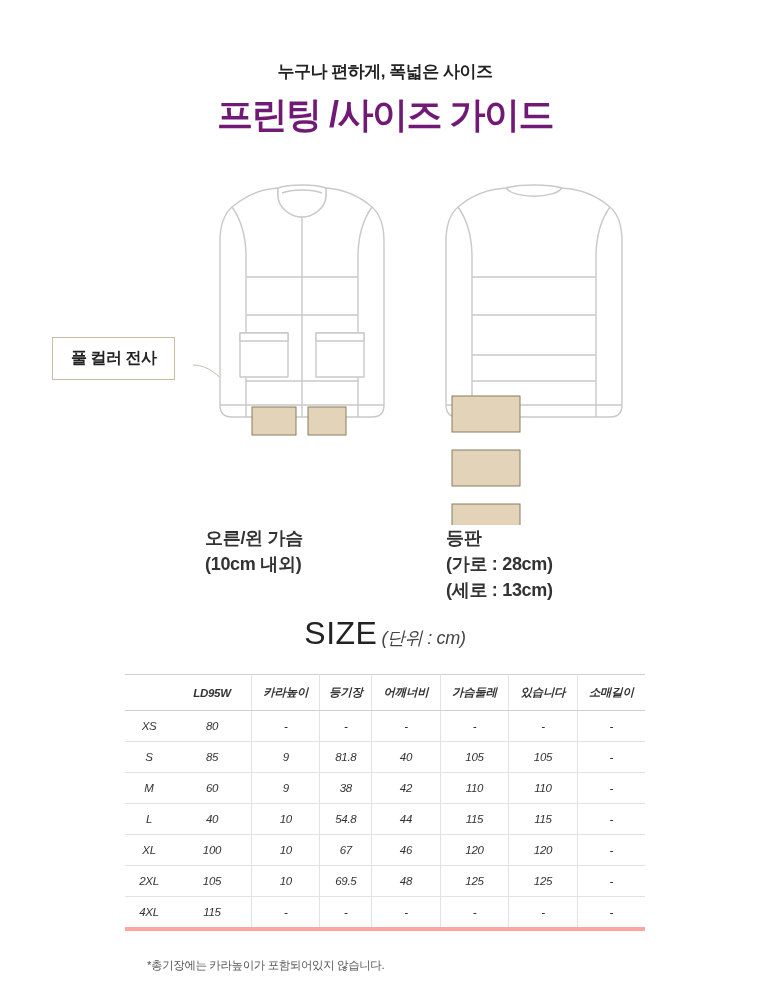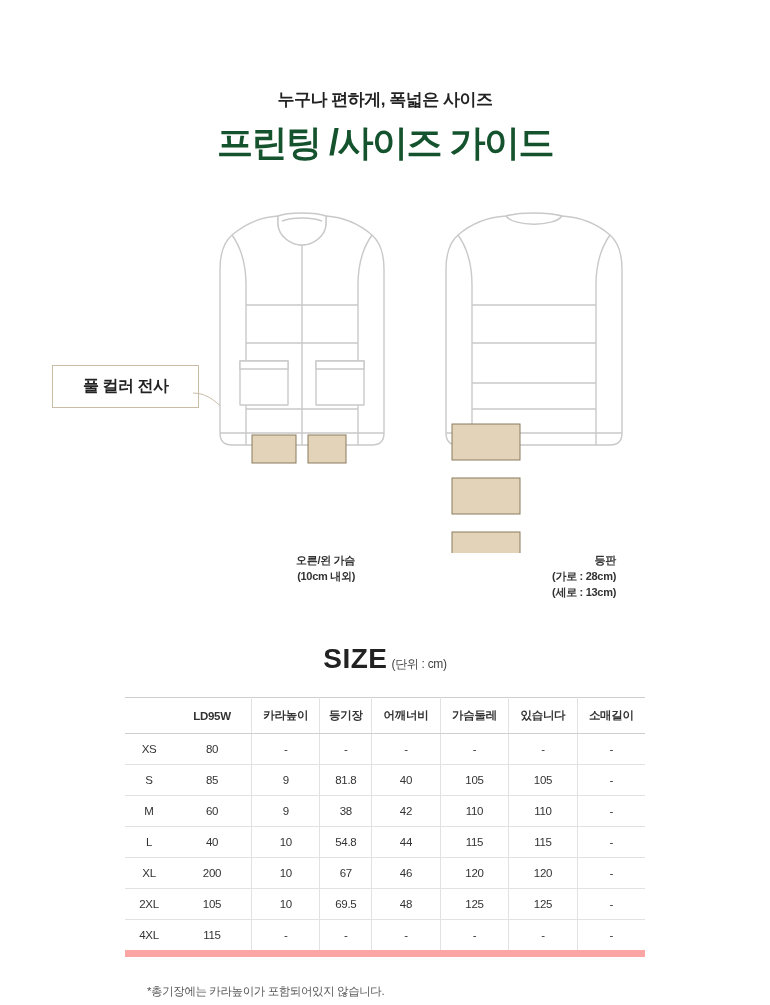--- a/index.html
+++ b/index.html
@@ -16,49 +16,49 @@
     overflow: hidden;
   }
   .page {
     width: 770px;
     height: 1005px;
     position: relative;
   }
   
   .header {
     text-align: center;
-    padding-top: 88px;
+    padding-top: 60px;
   }
   .header-sub {
     font-size: 17px;
     font-weight: bold;
     color: #222222;
     letter-spacing: -0.5px;
     margin-bottom: 8px;
   }
   .header-title {
     font-size: 36px;
     font-weight: bold;
-    color: #14532d;
+    color: #701a75;
     letter-spacing: -1.5px;
   }
   
   .illus {
     position: relative;
     width: 770px;
     height: 360px;
     margin-top: 25px;
   }
   .callout {
     position: absolute;
     left: 52px;
     top: 172px;
     border: 1px solid #c9bda8;
     background: #ffffff;
-    padding: 10px 30px;
+    padding: 10px 18px;
     font-size: 16px;
     font-weight: bold;
     color: #222222;
     letter-spacing: -0.5px;
   }
   .leader {
     position: absolute;
     left: 193px;
     top: 195px;
     width: 85px;
@@ -71,56 +71,58 @@
     left: 0;
   }
   
   .captions {
     position: relative;
     width: 770px;
     height: 70px;
   }
   .caption {
     position: absolute;
-    text-align: right;
-    font-size: 11px;
+    text-align: left;
+    font-size: 18px;
     color: #333333;
     line-height: 1.45;
     font-weight: bold;
     letter-spacing: -0.3px;
   }
   .caption.front { left: 205px; top: 0; width: 150px; }
   .caption.back  { left: 446px; top: 0; width: 170px; }
   
   .size-head {
     text-align: center;
     margin-top: 20px;
   }
   .size-head .word {
-    font-size: 28px;
-    font-weight: bold;
+    font-size: 32px;
+    font-weight: normal;
     color: #222222;
     letter-spacing: 0.5px;
   }
   .size-head .unit {
-    font-size: 12px;
+    font-size: 18px;
     color: #444444;
     margin-left: 4px;
     letter-spacing: -0.3px;
+    font-style: italic;
   }
   
   .table-wrap {
     width: 520px;
     margin: 22px auto 0 auto;
   }
   table.size-table {
     width: 100%;
     border-collapse: collapse;
     font-size: 11.5px;
     color: #333333;
+    font-style: italic;
   }
   table.size-table th,
   table.size-table td {
     text-align: center;
     padding: 9px 0;
     border-bottom: 1px solid #e2e2e2;
     border-right: 1px solid #e2e2e2;
     font-weight: normal;
     letter-spacing: -0.3px;
   }
@@ -133,21 +135,21 @@
     border-bottom: 1px solid #cfcfcf;
     font-weight: bold;
     font-size: 11.5px;
     padding: 10px 0;
   }
   table.size-table thead th:first-child,
   table.size-table tbody td:first-child {
     border-right: none;
   }
   table.size-table tbody tr:last-child td {
-    border-bottom: 7px solid #fca5a5;
+    border-bottom: 4px solid #fca5a5;
   }
   .col-label { width: 48px; }
   .col-code  { width: 78px; }
   
   .notes {
     width: 520px;
     margin: 24px auto 0 auto;
     font-size: 11.5px;
     color: #555555;
     line-height: 1.9;
@@ -321,21 +323,21 @@
           <td>40</td>
           <td>10</td>
           <td>54.8</td>
           <td>44</td>
           <td>115</td>
           <td>115</td>
           <td>-</td>
         </tr>
         <tr>
           <td class="col-label">XL</td>
-          <td>200</td>
+          <td>100</td>
           <td>10</td>
           <td>67</td>
           <td>46</td>
           <td>120</td>
           <td>120</td>
           <td>-</td>
         </tr>
         <tr>
           <td class="col-label">2XL</td>
           <td>105</td>

